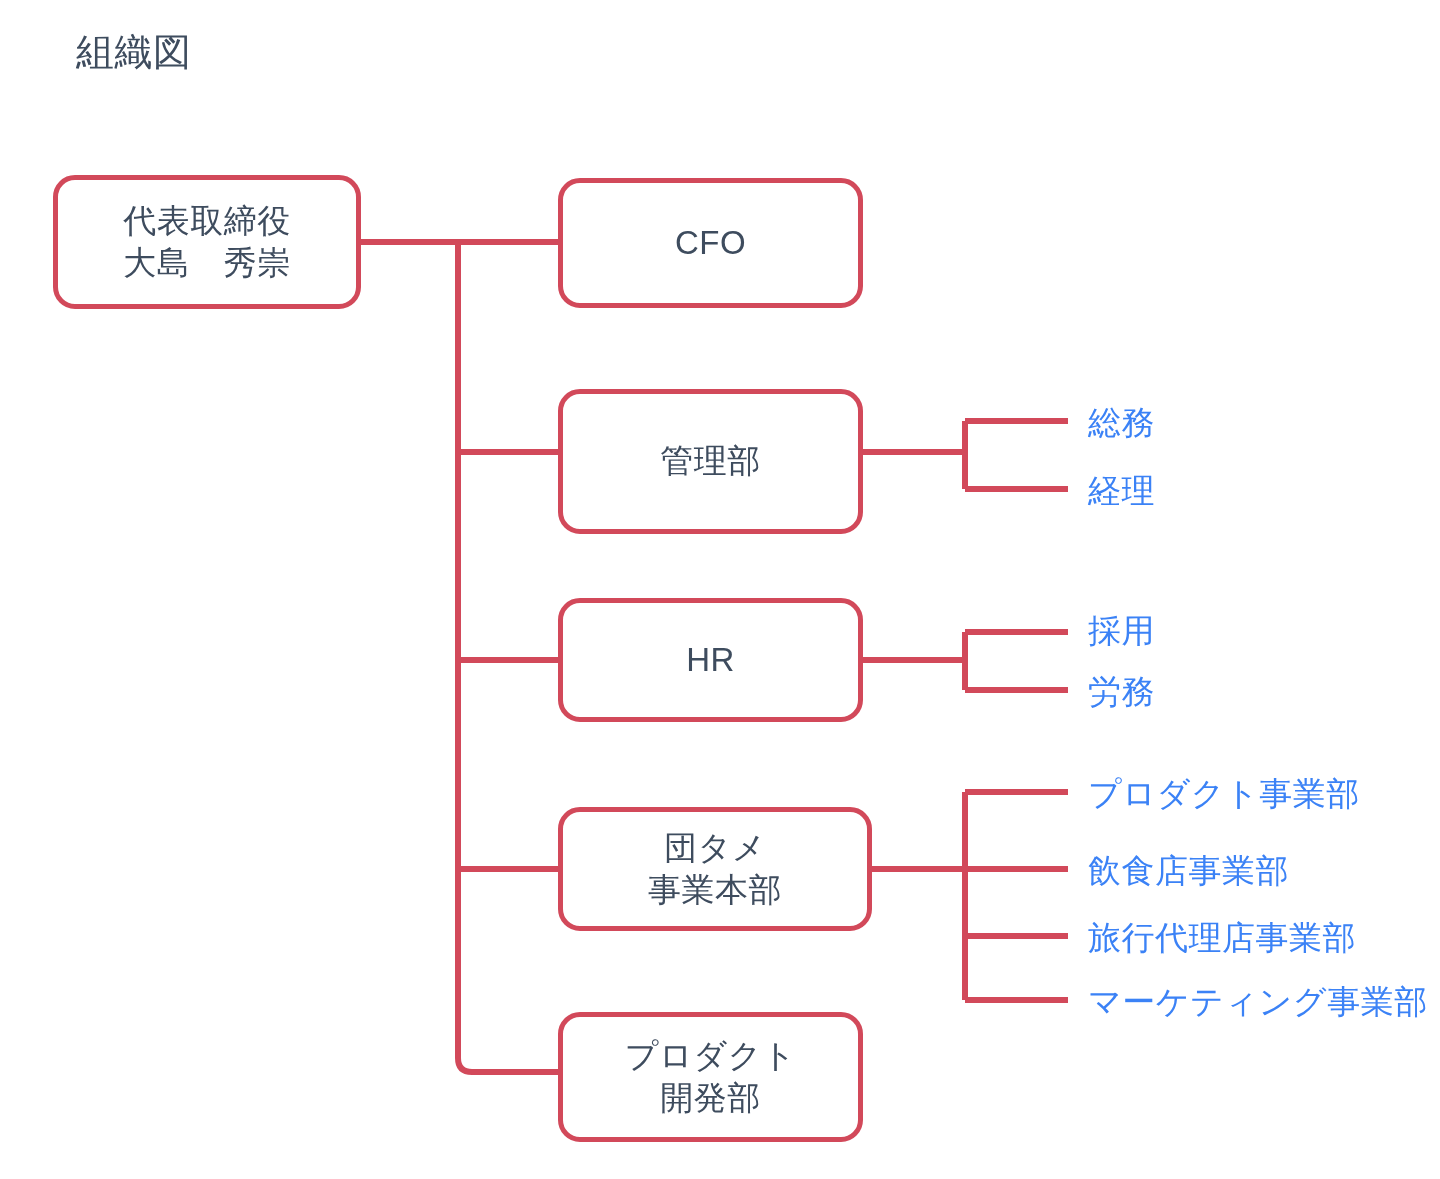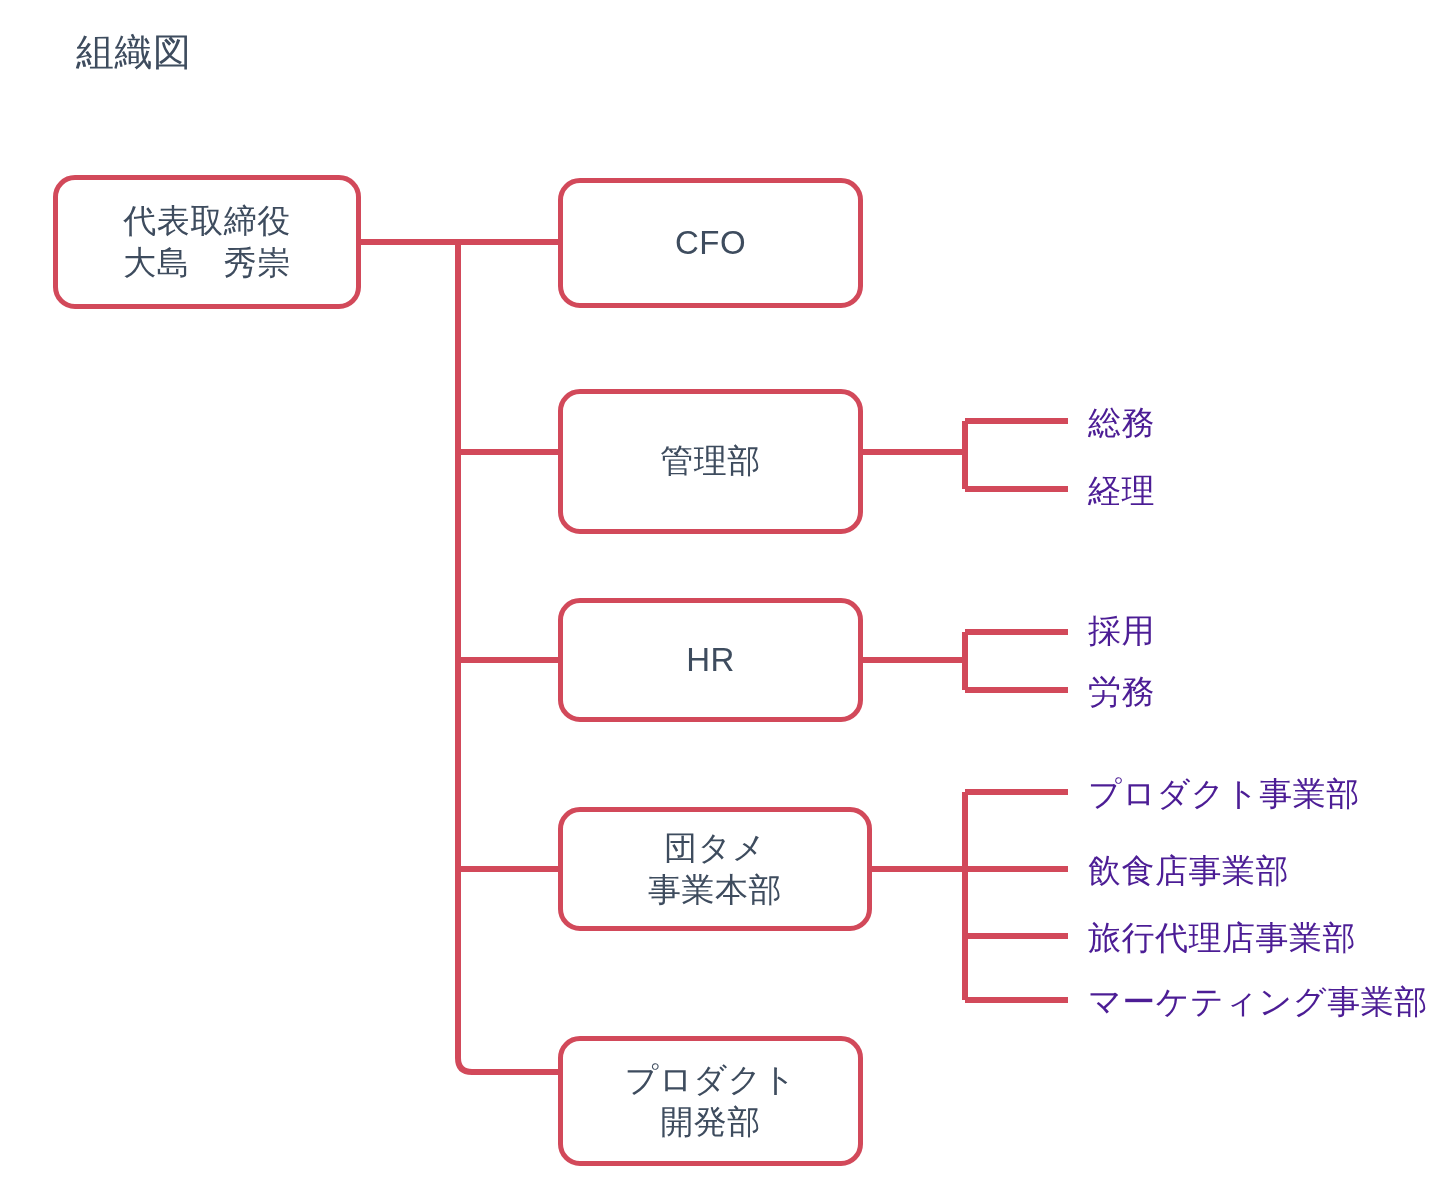--- a/index.html
+++ b/index.html
@@ -71,21 +71,21 @@
   #node-hr        { left: 558px; top: 598px;  width: 305px; height: 124px; }
   #node-dantame   { left: 558px; top: 807px;  width: 314px; height: 124px; }
   #node-product   { left: 558px; top: 1012px; width: 305px; height: 130px; }
 
   
   .leaf-label {
     position: absolute;
     font-size: 33px;
     line-height: 1;
     white-space: nowrap;
-    color: #4c1d95;
+    color: #3b82f6;
     letter-spacing: 0.5px;
     z-index: 2;
   }
 </style>
 </head>
 <body style="color: rgb(62, 76, 94);">
 
 <div id="chart-root" style="background: rgb(255, 255, 255); padding-left: 19px;">
 
   <div id="chart-title">組織図</div>
@@ -139,21 +139,21 @@
 
   <div class="node-box" id="node-hr" style="border-color: rgb(210, 73, 90);">
     <span class="node-line single">HR</span>
   </div>
 
   <div class="node-box" id="node-dantame" style="border-color: rgb(210, 73, 90);">
     <span class="node-line">団タメ</span>
     <span class="node-line">事業本部</span>
   </div>
 
-  <div class="node-box" id="node-product" style="border-color: rgb(210, 73, 90); margin-top: 24px;">
+  <div class="node-box" id="node-product" style="border-color: rgb(210, 73, 90);">
     <span class="node-line">プロダクト</span>
     <span class="node-line">開発部</span>
   </div>
 
   <div class="leaf-label" style="left:1088px; top:406px;">総務</div>
   <div class="leaf-label" style="left:1088px; top:474px;">経理</div>
 
   <div class="leaf-label" style="left:1088px; top:617px;font-family:Liberation Mono, monospace;">採用</div>
   <div class="leaf-label" style="left:1088px; top:675px;">労務</div>
 

